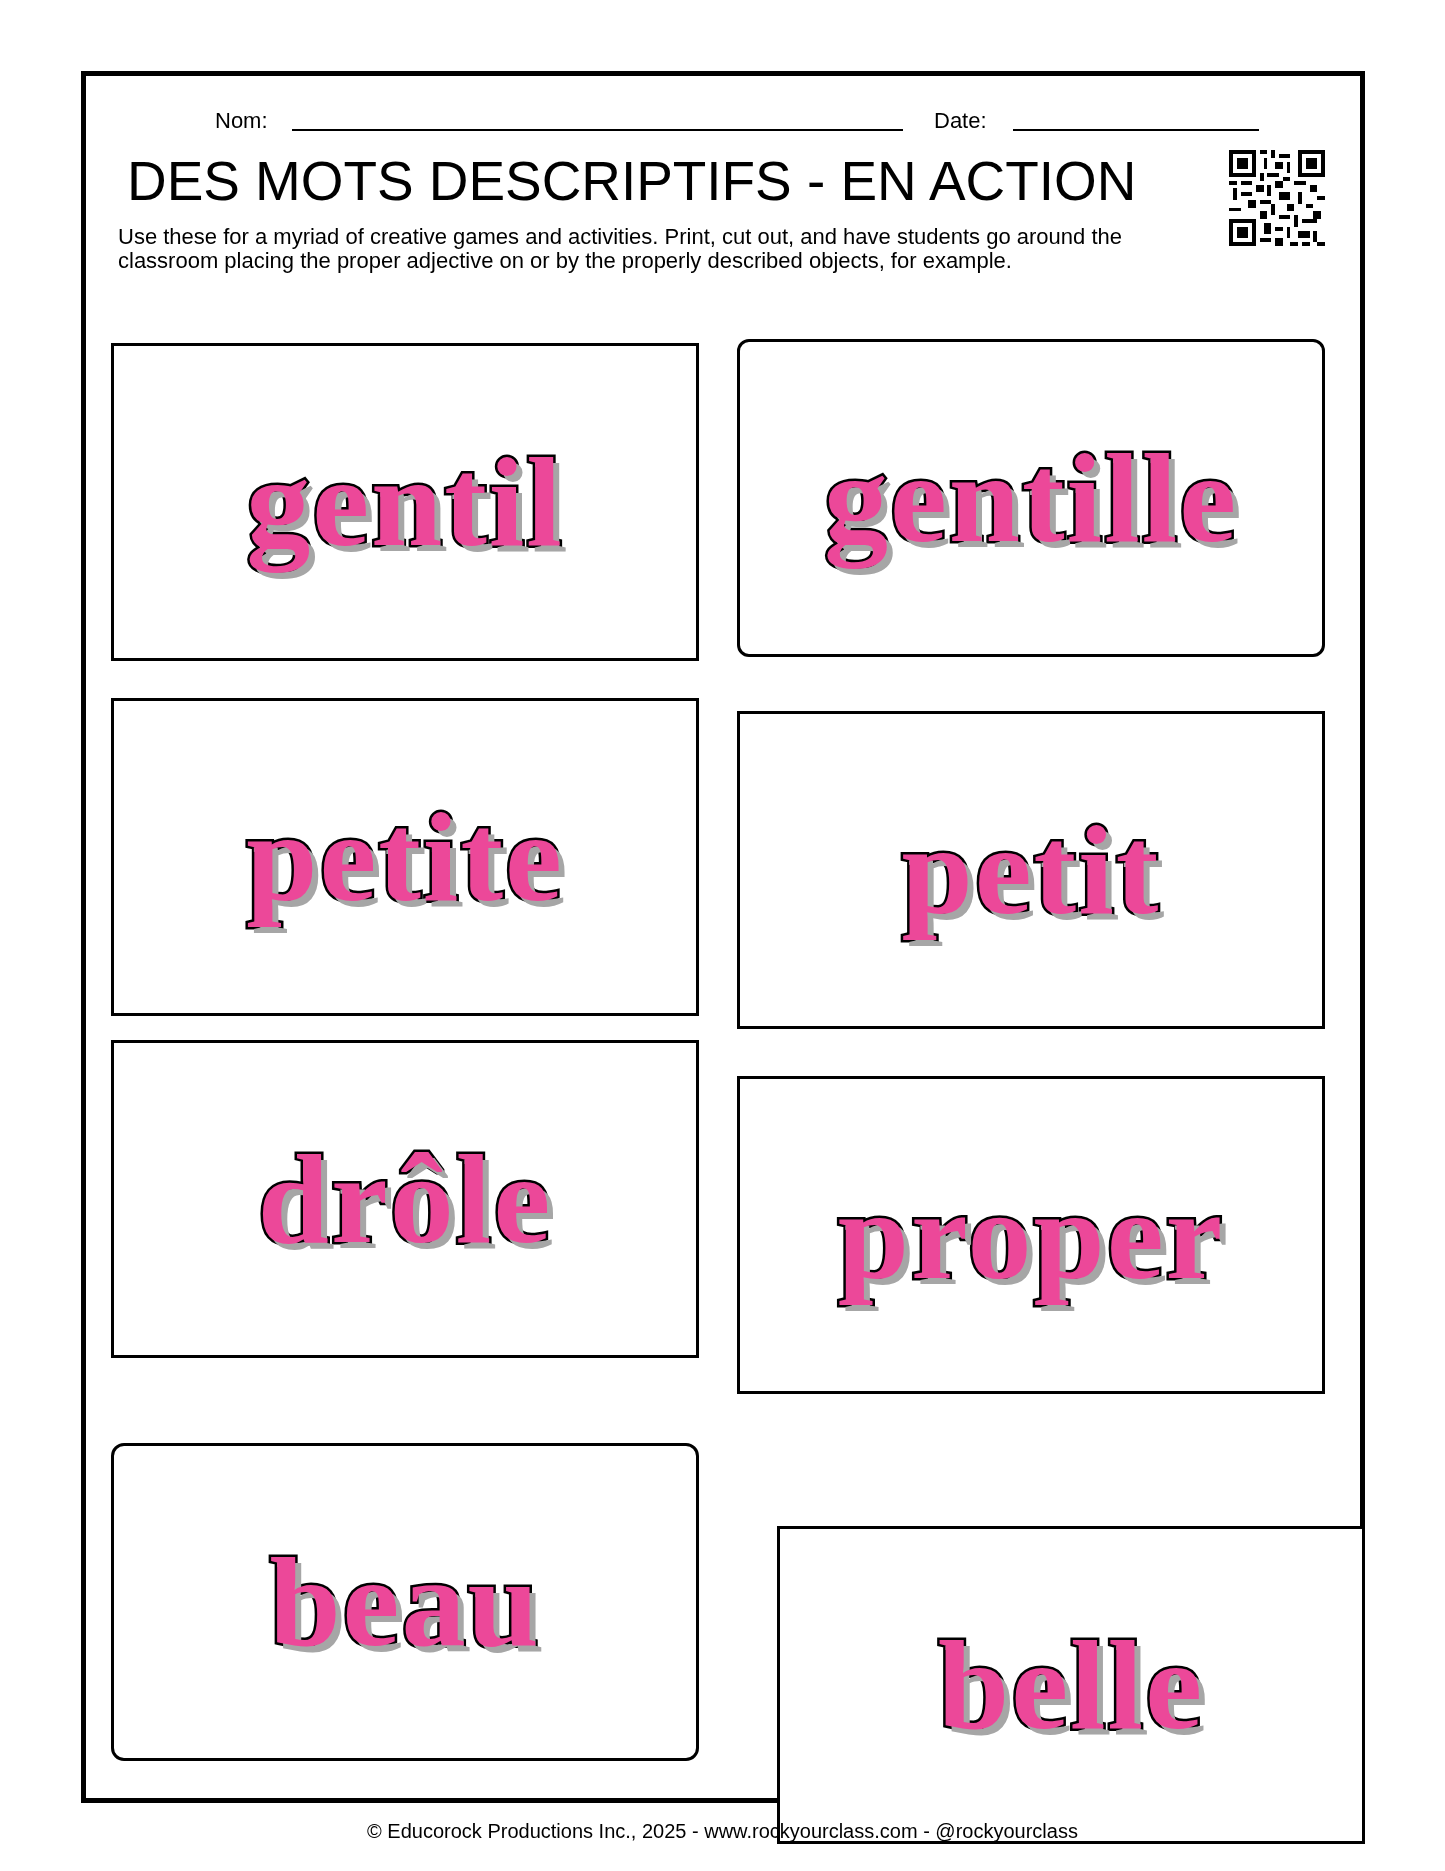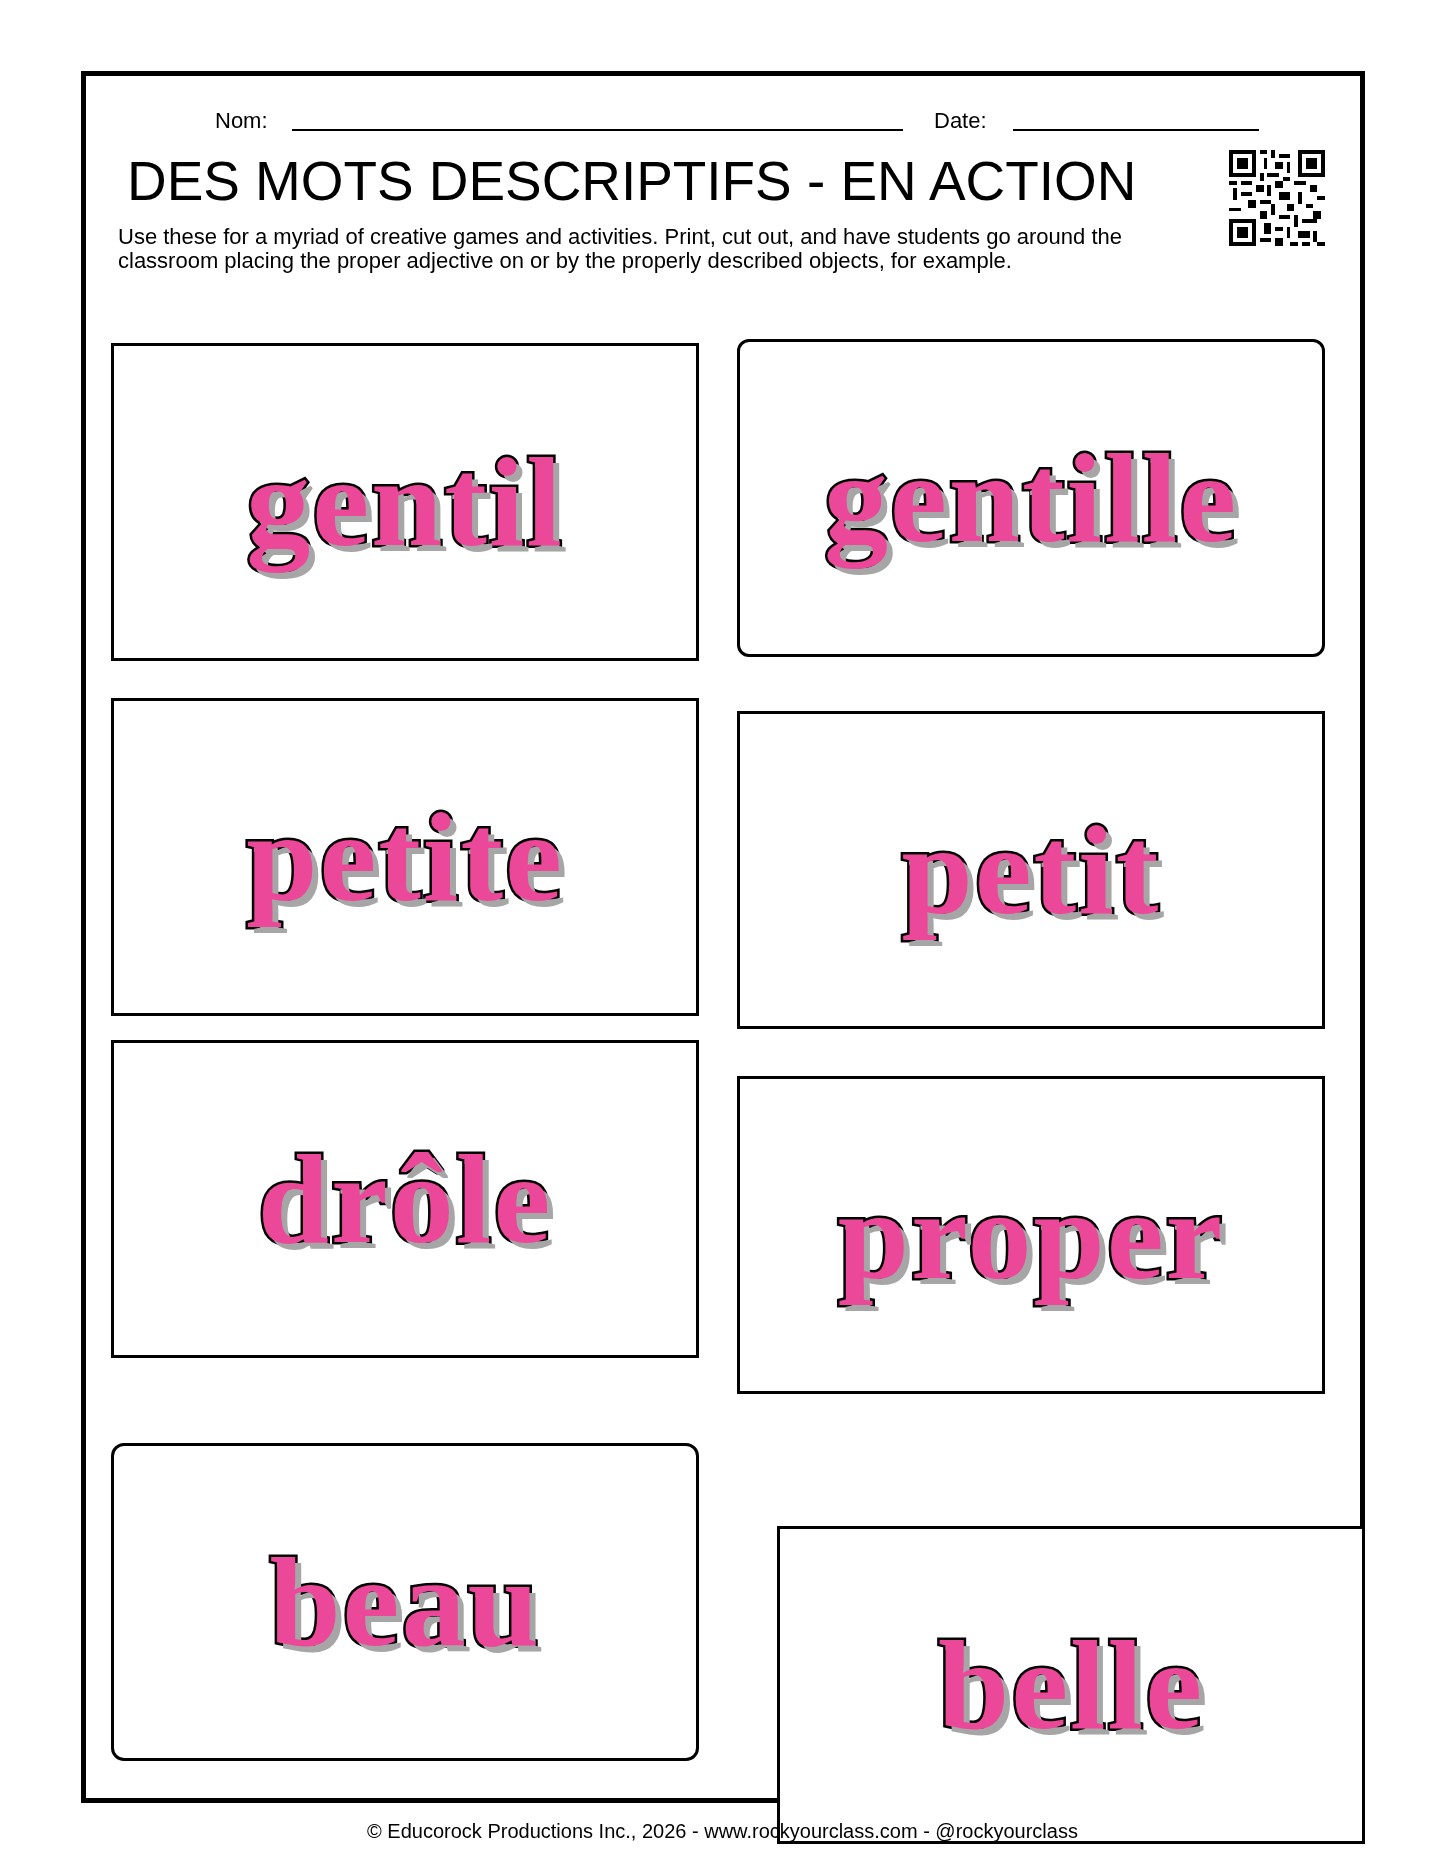--- a/index.html
+++ b/index.html
@@ -105,13 +105,13 @@
 <div class="card" style="left:737px; top:1076px;">
   <span class="word">proper</span>
 </div>
 <div class="card" style="left:111px; top:1443px;border-radius:13px;">
   <span class="word">beau</span>
 </div>
 <div class="card" style="left:737px; top:1526px;margin-left:40px;">
   <span class="word">belle</span>
 </div>
 
-<div class="footer">© Educorock Productions Inc., 2026 - www.rockyourclass.com - @rockyourclass</div>
+<div class="footer">© Educorock Productions Inc., 2025 - www.rockyourclass.com - @rockyourclass</div>
 
 </body></html>

